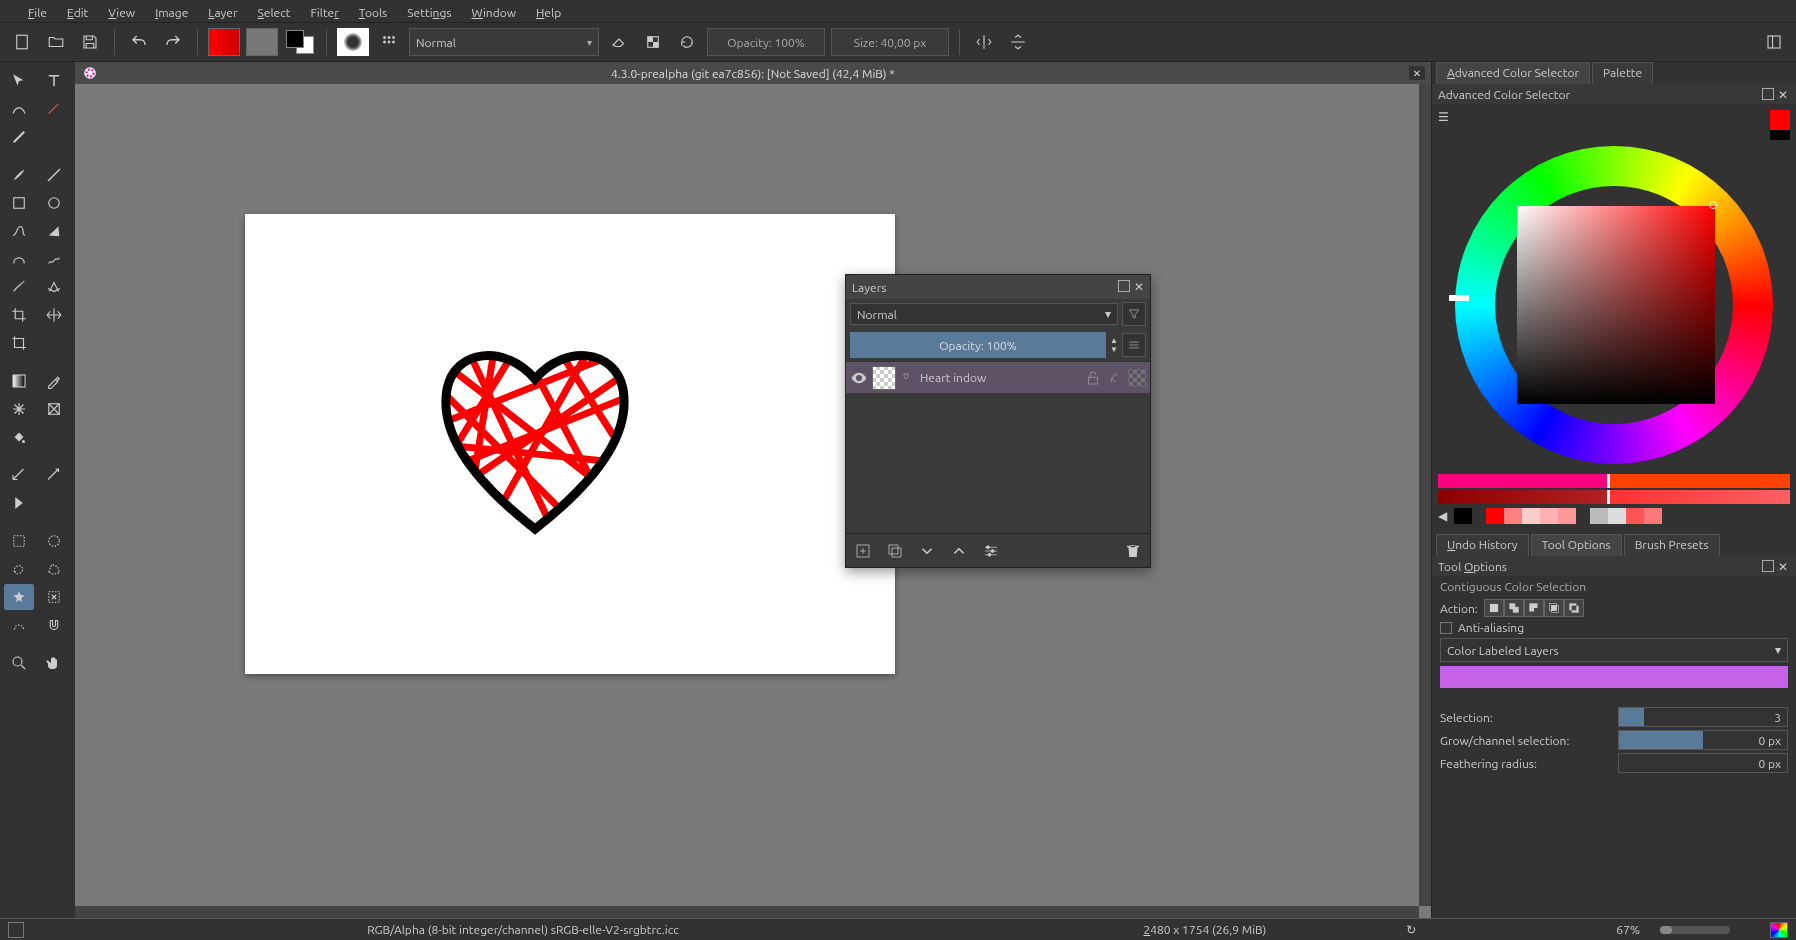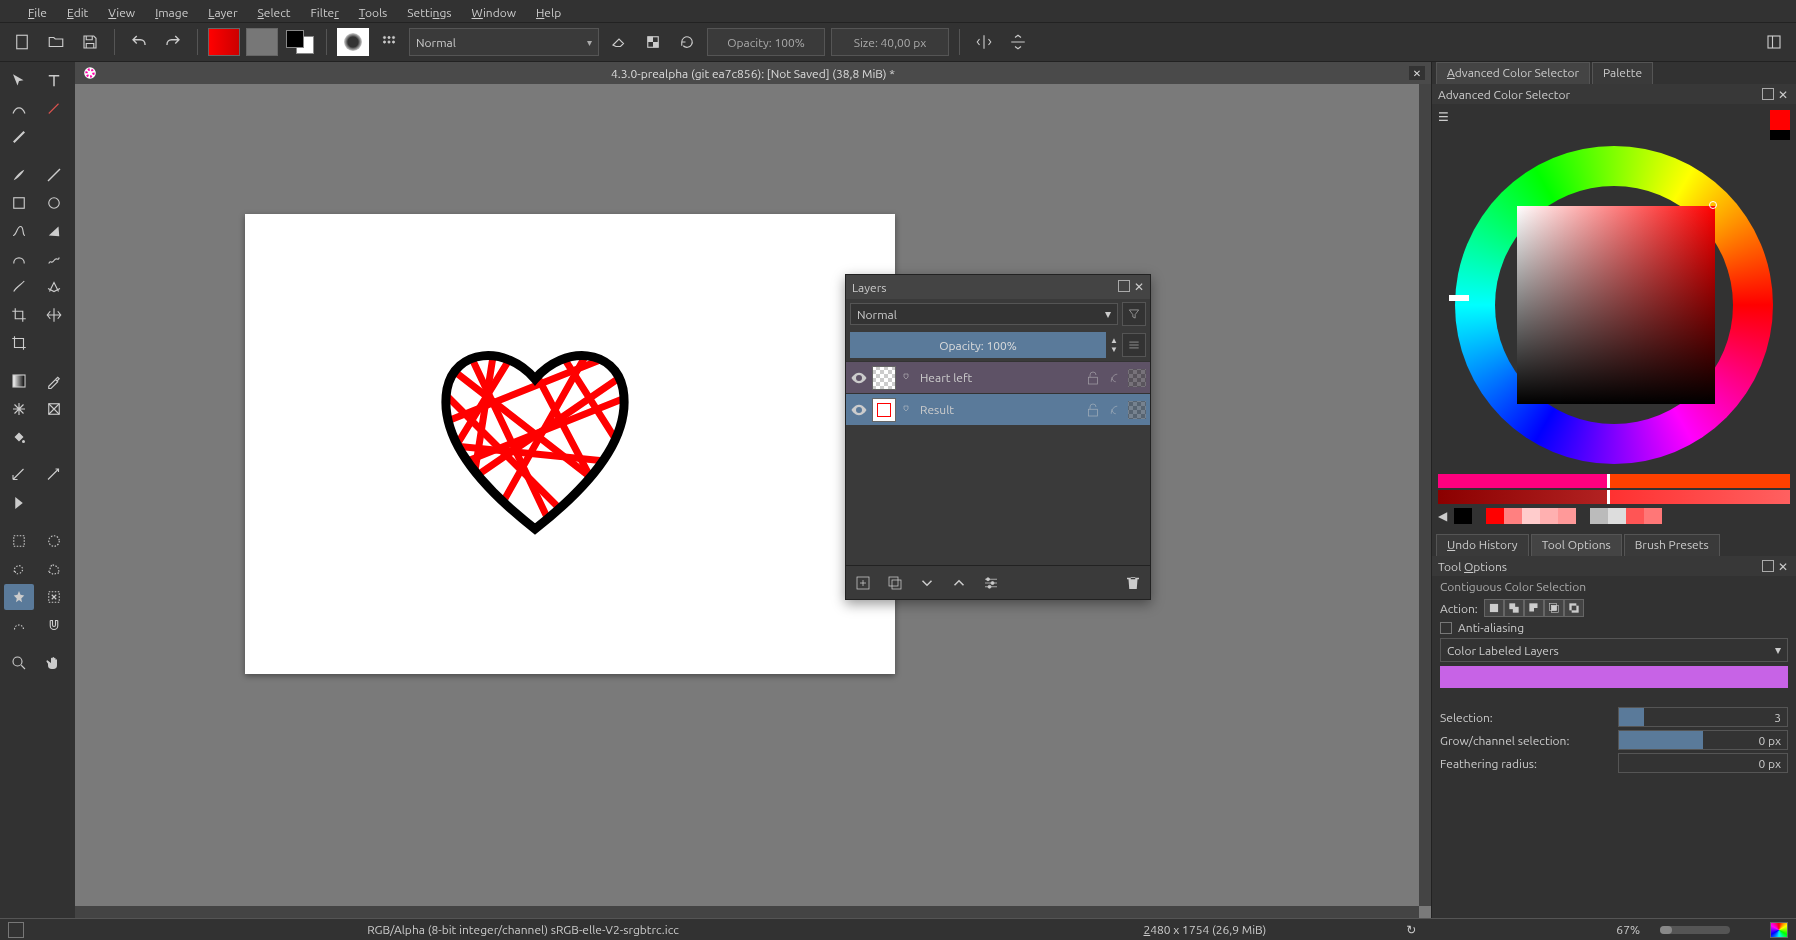--- a/index.html
+++ b/index.html
@@ -429,21 +429,21 @@
         </svg>
       </div>
   </div>
 
   <div class="workspace">
     <div class="doc-tab">
         <svg class="appicon" viewBox="0 0 24 24">
           <circle cx="12" cy="12" r="10" fill="#fff"></circle>
           <circle cx="12" cy="12" r="6" fill="none" stroke="#f0a" stroke-width="4" stroke-dasharray="3 3"></circle>
         </svg>
-        <span>4.3.0-prealpha (git ea7c856):  [Not Saved]  (38,8 MiB) *</span>
+        <span>4.3.0-prealpha (git ea7c856):  [Not Saved]  (42,4 MiB) *</span>
         <div class="close">✕</div>
     </div>
     <div class="canvas-stage">
       <div class="paper">
         <svg class="heart" width="200" height="210" viewBox="0 0 200 210">
           <defs>
               <clipPath id="hc">
                 <path d="M100 195 C30 140 5 95 12 55 C20 15 70 10 100 45 C130 10 180 15 188 55 C195 95 170 140 100 195 Z"></path>
               </clipPath>
             </defs>
@@ -500,41 +500,21 @@
         </div>
 
         <div class="layer-item">
           <svg class="eye-svg vis" viewBox="0 0 24 24" fill="#ccc">
               <path d="M12 5C6 5 2 12 2 12s4 7 10 7 10-7 10-7-4-7-10-7zm0 11a4 4 0 110-8 4 4 0 010 8z"></path>
             </svg>
           <div class="thumb checker"></div>
           <svg class="bind" viewBox="0 0 24 24" stroke="#ccc" fill="none">
               <path d="M8 4h8v6l-4 4-4-4z"></path>
             </svg>
-          <span class="name">Heart left</span>
-          <svg class="rbtn" viewBox="0 0 24 24" stroke="#ccc" fill="none">
-              <rect x="6" y="11" width="12" height="9"></rect>
-              <path d="M8 11V8a4 4 0 018 0"></path>
-            </svg>
-          <svg class="rbtn" viewBox="0 0 24 24" stroke="#ccc" fill="none">
-              <path d="M7 17c0-6 4-10 8-10M13 17c-3 0-5-3-5-6"></path>
-            </svg>
-          <div class="rbtn" style="background:repeating-conic-gradient(#888 0 25%,#555 0 50%) 50%/8px 8px"></div>
-        </div>
-        <div class="layer-item selected">
-          <svg class="eye-svg vis" viewBox="0 0 24 24" fill="#ccc">
-              <path d="M12 5C6 5 2 12 2 12s4 7 10 7 10-7 10-7-4-7-10-7zm0 11a4 4 0 110-8 4 4 0 010 8z"></path>
-            </svg>
-          <div class="thumb" style="position:relative">
-              <div style="position:absolute;inset:4px;border:1px solid red;"></div>
-            </div>
-          <svg class="bind" viewBox="0 0 24 24" stroke="#ccc" fill="none">
-              <path d="M8 4h8v6l-4 4-4-4z"></path>
-            </svg>
-          <span class="name">Result</span>
+          <span class="name">Heart indow</span>
           <svg class="rbtn" viewBox="0 0 24 24" stroke="#ccc" fill="none">
               <rect x="6" y="11" width="12" height="9"></rect>
               <path d="M8 11V8a4 4 0 018 0"></path>
             </svg>
           <svg class="rbtn" viewBox="0 0 24 24" stroke="#ccc" fill="none">
               <path d="M7 17c0-6 4-10 8-10M13 17c-3 0-5-3-5-6"></path>
             </svg>
           <div class="rbtn" style="background:repeating-conic-gradient(#888 0 25%,#555 0 50%) 50%/8px 8px"></div>
         </div>
         <div style="height:140px"></div>

